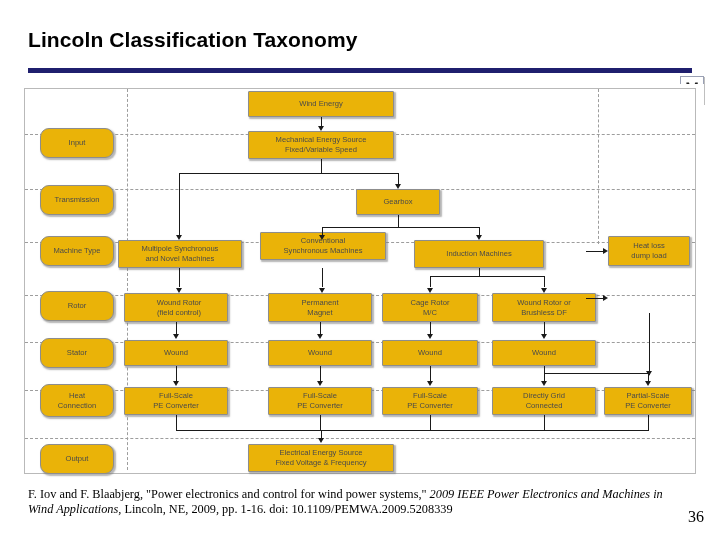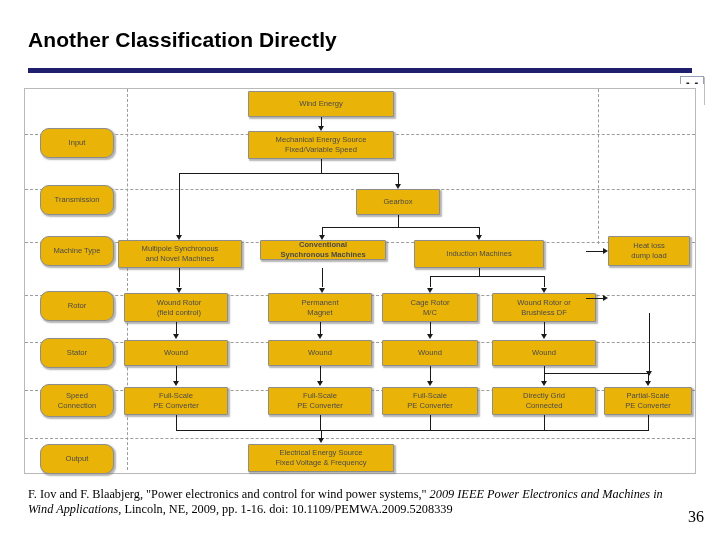--- a/index.html
+++ b/index.html
@@ -151,21 +151,21 @@
     font-family: "Liberation Serif", serif;
     font-size: 16px;
     color: #000;
   }
 </style>
 </head>
 <body>
 
 <div id="slide">
 
-  <div id="slide-title">Another Classification Directly</div>
+  <div id="slide-title">Lincoln Classification Taxonomy</div>
   <div id="title-rule"></div>
 
   <div id="doc-icon">
     <div class="glyph">Ⅿ</div>
   </div>
 
   <div id="figure">
     <div id="figure-frame"></div>
 
     <div class="band-line" style="top:50px;"></div>
@@ -178,32 +178,32 @@
 
     <div class="vline" style="left:107px; height:381px;"></div>
 
     <div class="vline" style="left:578px; height:155px;"></div>
 
     <div class="node rounded" style="left:20px; top:44px; width:74px; height:30px;">Input</div>
     <div class="node rounded" style="left:20px; top:101px; width:74px; height:30px;">Transmission</div>
     <div class="node rounded" style="left:20px; top:152px; width:74px; height:30px;">Machine Type</div>
     <div class="node rounded" style="left:20px; top:207px; width:74px; height:30px;">Rotor</div>
     <div class="node rounded" style="left:20px; top:254px; width:74px; height:30px;">Stator</div>
-    <div class="node rounded" style="left:20px; top:300px; width:74px; height:33px;">Speed
+    <div class="node rounded" style="left:20px; top:300px; width:74px; height:33px;">Heat
 Connection</div>
     <div class="node rounded" style="left:20px; top:360px; width:74px; height:30px;">Output</div>
 
     <div class="node" style="left:228px; top:7px; width:146px; height:26px;">Wind Energy</div>
     <div class="node" style="left:228px; top:47px; width:146px; height:28px;">Mechanical Energy Source
 Fixed/Variable Speed</div>
     <div class="node" style="left:336px; top:105px; width:84px; height:26px;">Gearbox</div>
 
     <div class="node" style="left:98px; top:156px; width:124px; height:28px;">Multipole Synchronous
 and Novel Machines</div>
-    <div class="node" style="left:240px; top:156px; width:126px; height:20px;font-weight:bold;">Conventional
+    <div class="node" style="left:240px; top:148px; width:126px; height:28px;">Conventional
 Synchronous Machines</div>
     <div class="node" style="left:394px; top:156px; width:130px; height:28px;">Induction Machines</div>
 
     <div class="node" style="left:104px; top:209px; width:104px; height:29px;padding-left:8px;">Wound Rotor
 (field control)</div>
     <div class="node" style="left:248px; top:209px; width:104px; height:29px;">Permanent
 Magnet</div>
     <div class="node" style="left:362px; top:209px; width:96px; height:29px;">Cage Rotor
 M/C</div>
     <div class="node" style="left:472px; top:209px; width:104px; height:29px;">Wound Rotor or

